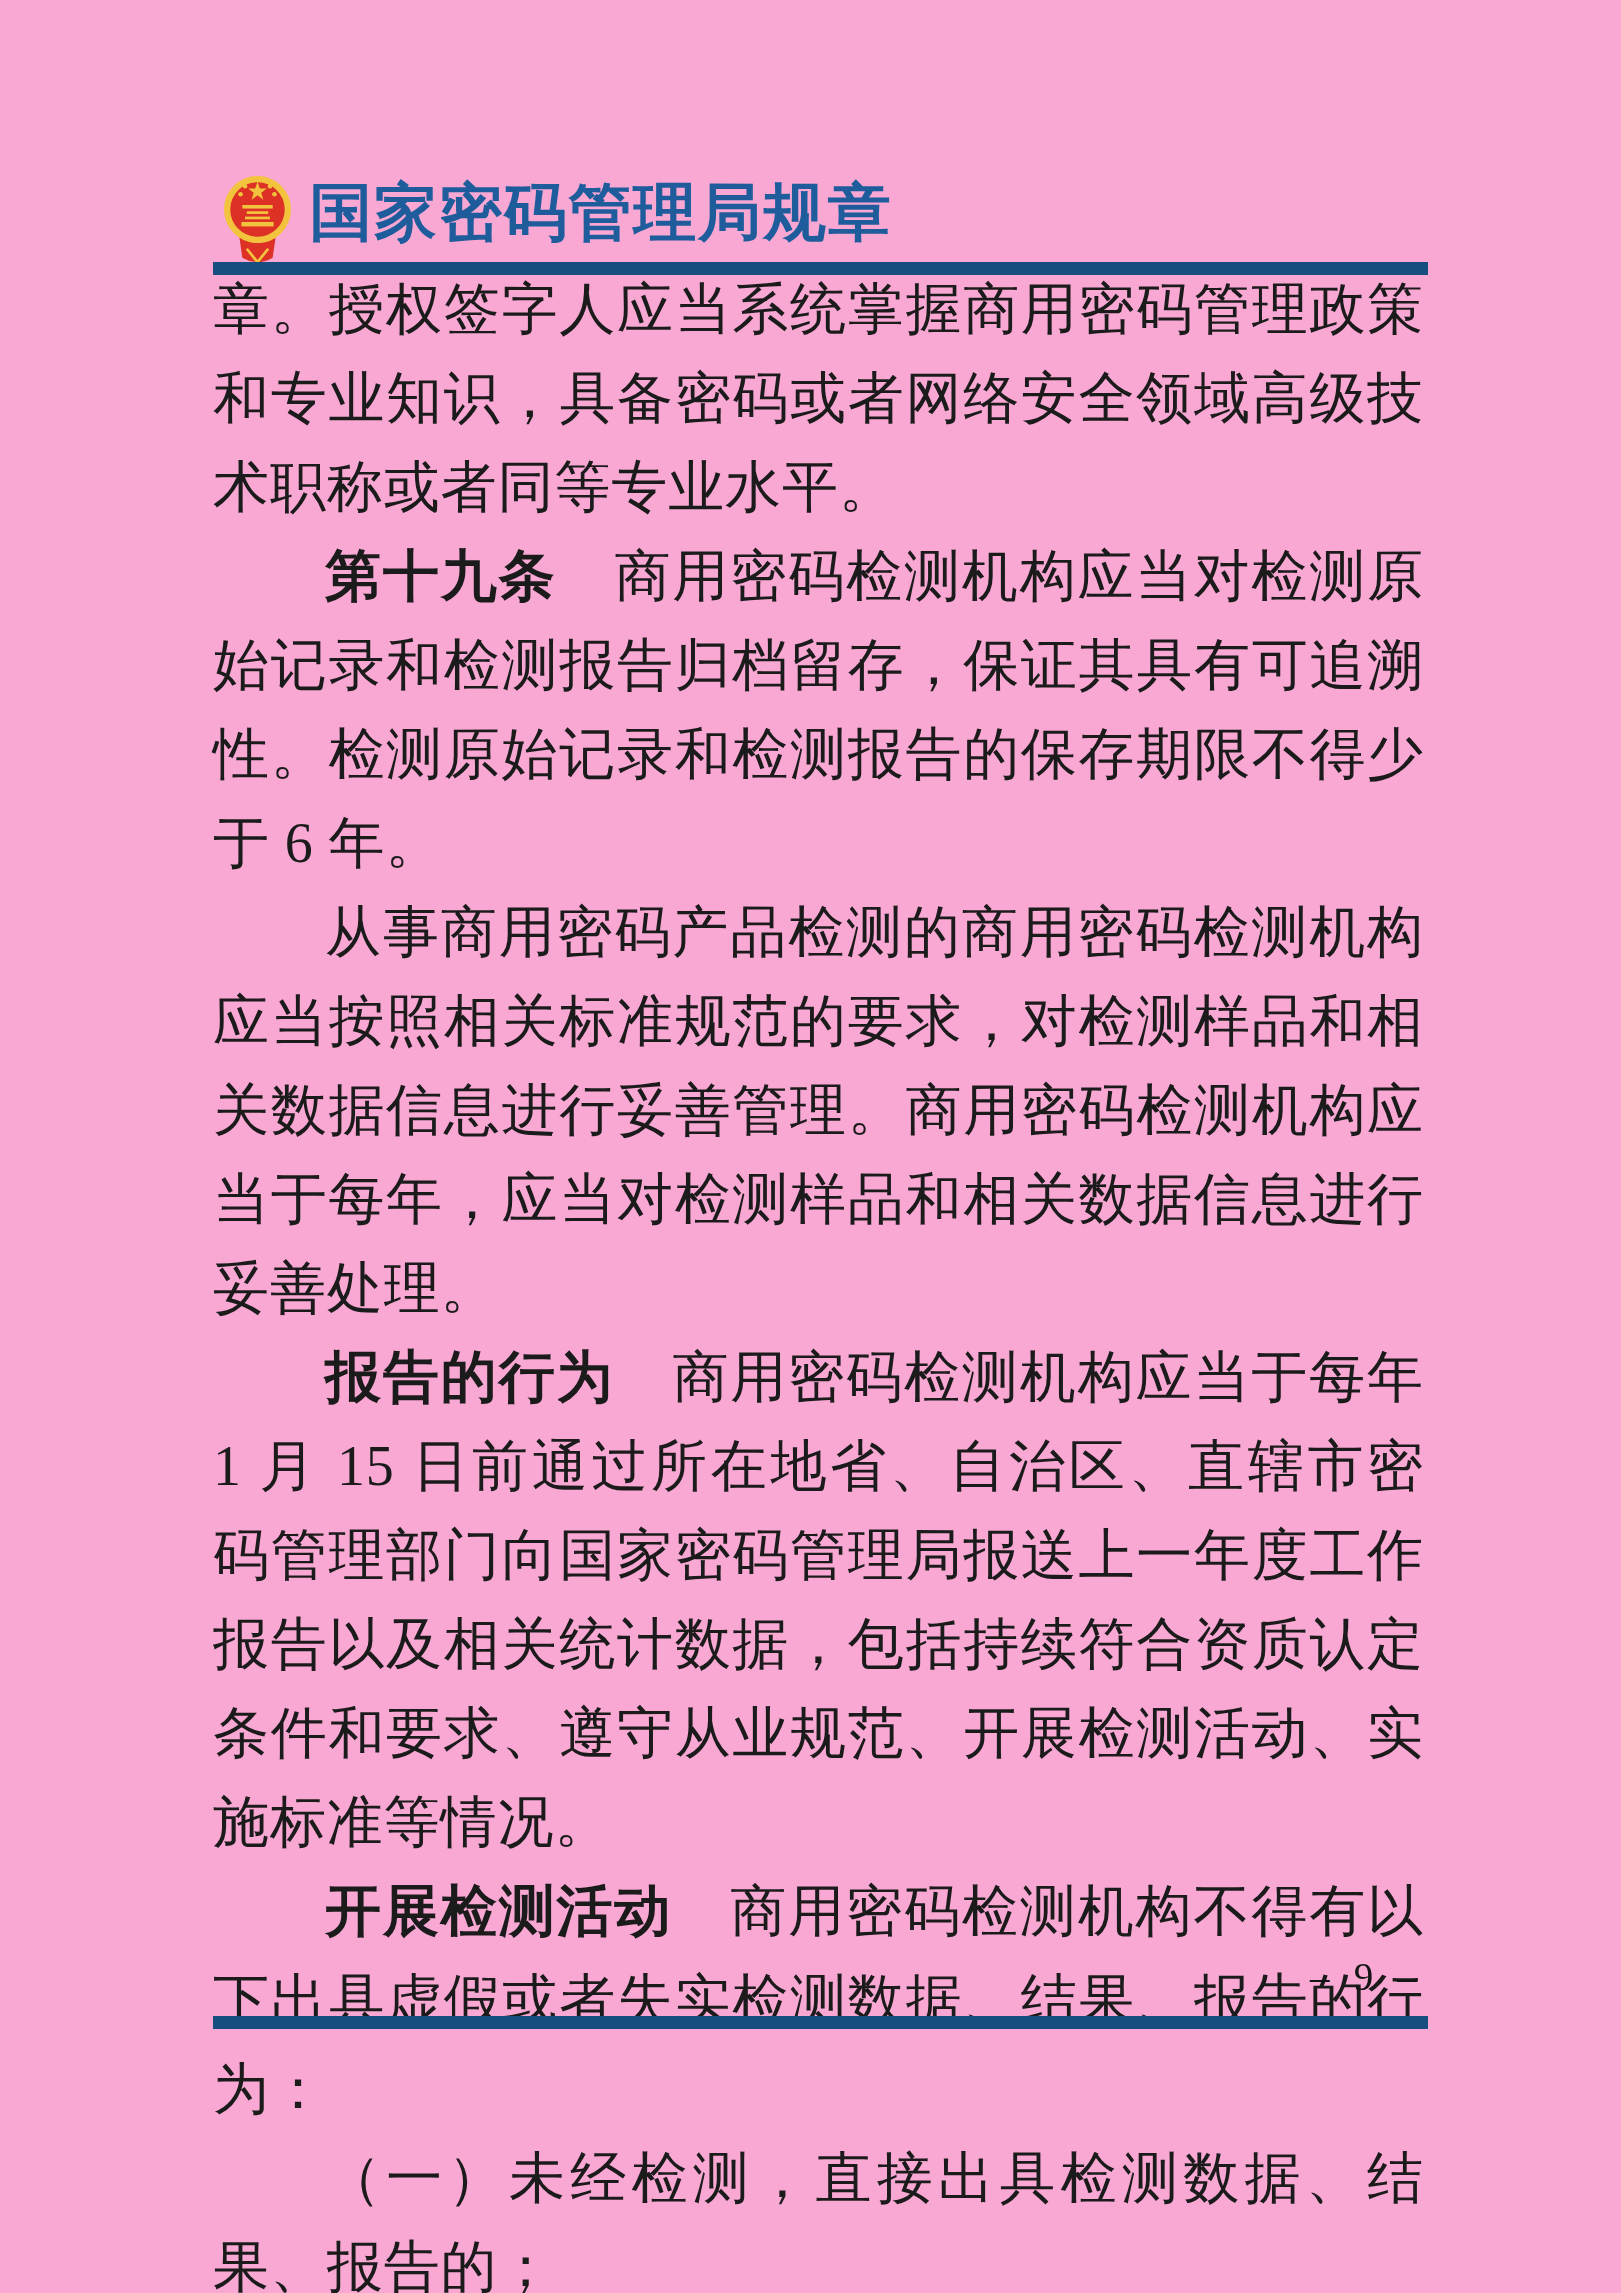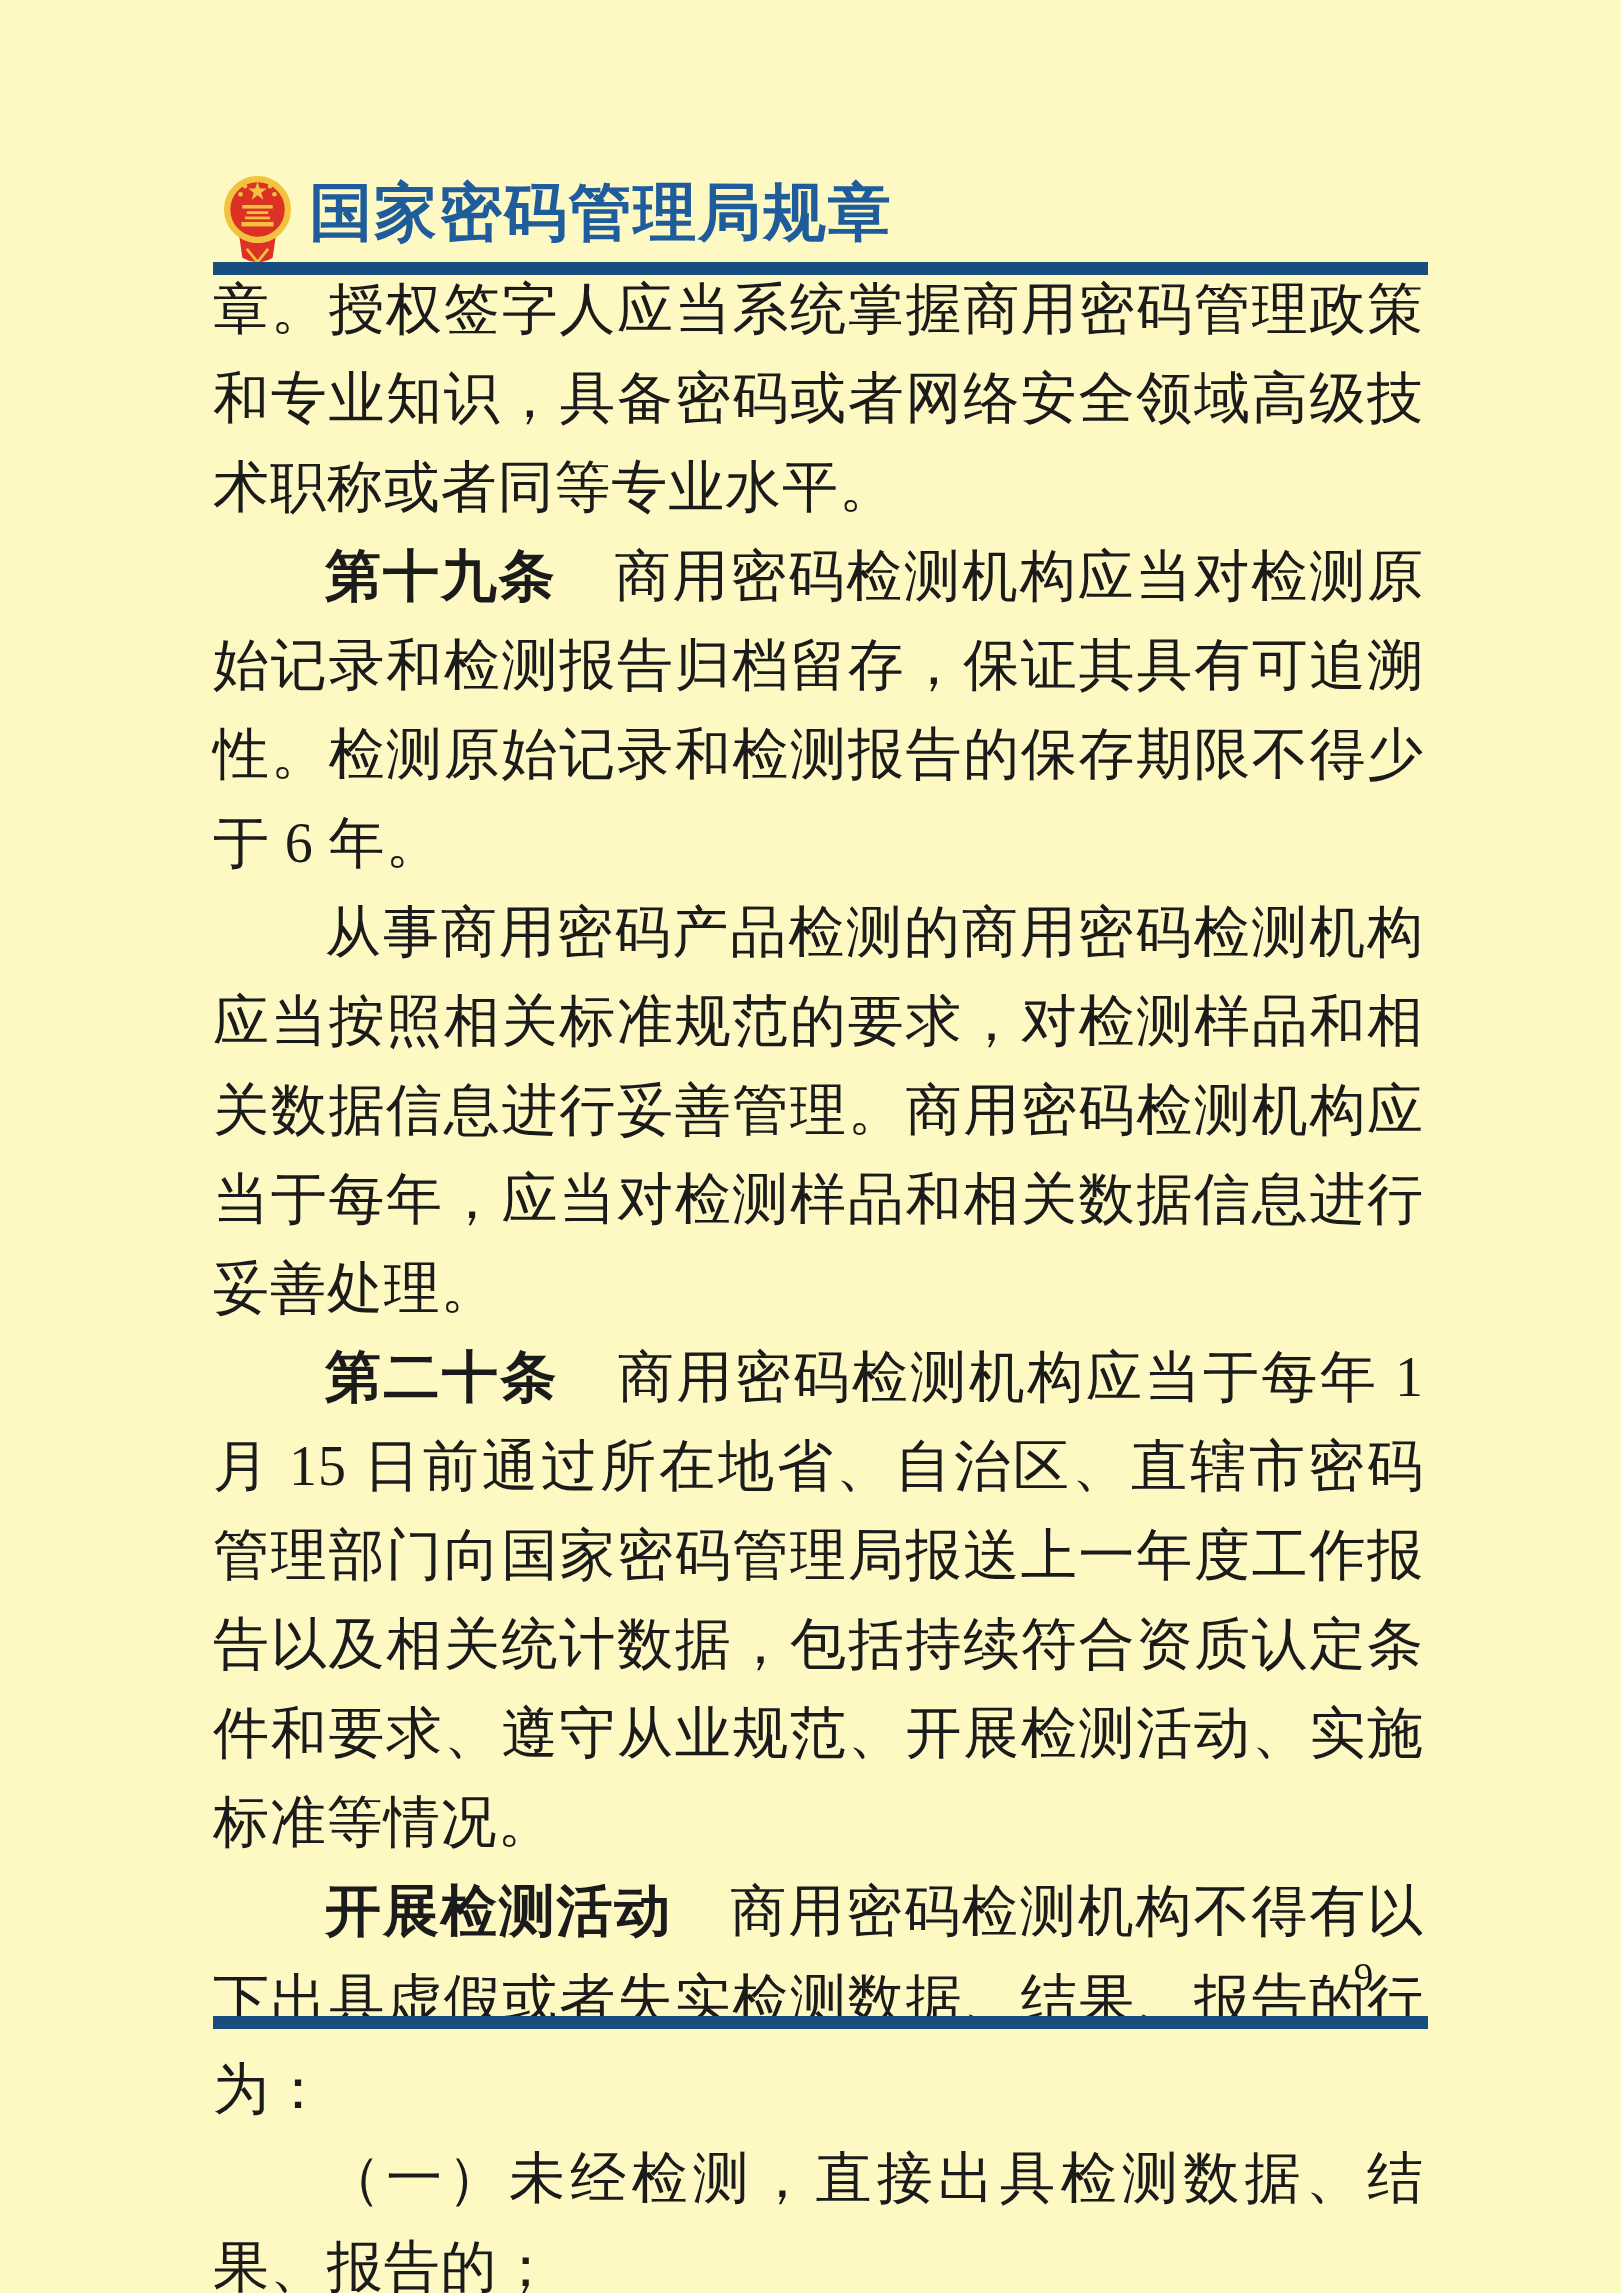--- a/index.html
+++ b/index.html
@@ -1,20 +1,20 @@
 <!DOCTYPE html>
 <html lang="zh" style="--accent-blue: #1E5C9C; --rule-navy: #174E7F; --body-text: #1B1B1B; --emblem-red: #DD3126; --emblem-gold: #F2C43D;font-size:14.3px"><head>
 <meta charset="utf-8">
 <style>
   html, body { margin: 0; padding: 0; background: #ffffff; }
   .page {
     position: relative;
     width: 1622px;
     height: 2294px;
-    background: #fef9c3;
+    background: #f9a8d4;
     font-family: "Liberation Serif", serif;
     overflow: hidden;
   }
 
   
   .header {
     position: absolute;
     left: 220px;
     top: 170px;
     display: flex;
@@ -118,21 +118,21 @@
     </svg>
     <div class="header-title">国家密码管理局规章</div>
   </div>
 
   <div class="rule rule-top"></div>
 
   <main class="doc-body">
       <p class="para">章。授权签字人应当系统掌握商用密码管理政策和专业知识，具备密码或者网络安全领域高级技术职称或者同等专业水平。</p>
       <p class="para indent"><b class="lead">第十九条</b>　商用密码检测机构应当对检测原始记录和检测报告归档留存，保证其具有可追溯性。检测原始记录和检测报告的保存期限不得少于 6 年。</p>
       <p class="para indent">从事商用密码产品检测的商用密码检测机构应当按照相关标准规范的要求，对检测样品和相关数据信息进行妥善管理。商用密码检测机构应当于每年，应当对检测样品和相关数据信息进行妥善处理。</p>
-      <p class="para indent"><b class="lead">第二十条</b>　商用密码检测机构应当于每年 1 月 15 日前通过所在地省、自治区、直辖市密码管理部门向国家密码管理局报送上一年度工作报告以及相关统计数据，包括持续符合资质认定条件和要求、遵守从业规范、开展检测活动、实施标准等情况。</p>
+      <p class="para indent"><b class="lead">报告的行为</b>　商用密码检测机构应当于每年 1 月 15 日前通过所在地省、自治区、直辖市密码管理部门向国家密码管理局报送上一年度工作报告以及相关统计数据，包括持续符合资质认定条件和要求、遵守从业规范、开展检测活动、实施标准等情况。</p>
       <p class="para indent"><b class="lead">开展检测活动</b>　商用密码检测机构不得有以下出具虚假或者失实检测数据、结果、报告的行为：</p>
       <p class="para indent">（一）未经检测，直接出具检测数据、结果、报告的；</p>
       <p class="para indent">（三）伪造检测报告和原始记录签名，或者非授权签字人签</p>
     </main>
 
   <div class="page-number">– 9 –</div>
 
   <div class="rule rule-bottom"></div>
 
 

